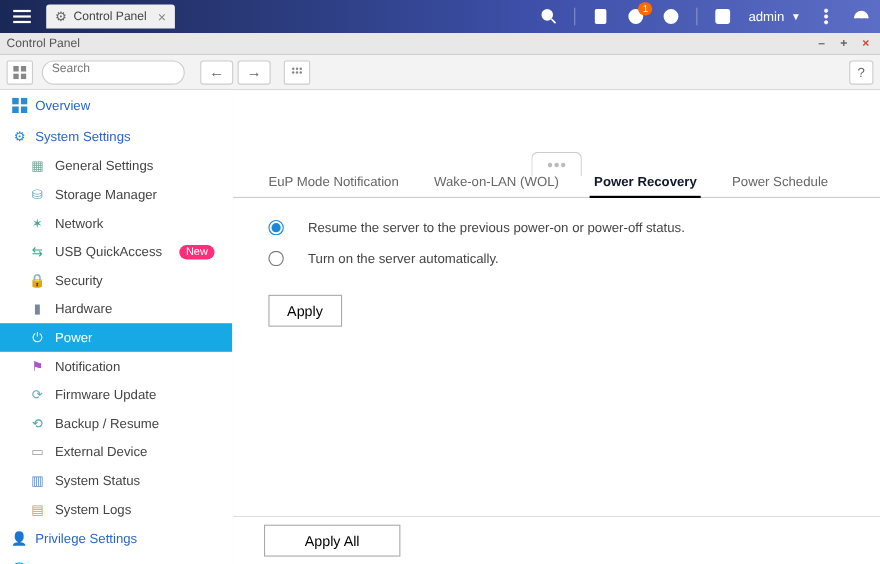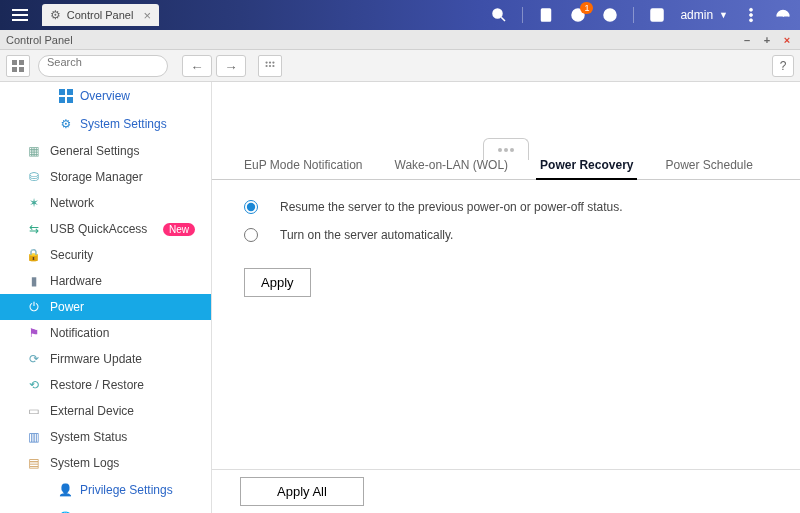--- a/index.html
+++ b/index.html
@@ -29,21 +29,21 @@
 .toolbar .gridbtn svg { width: 12px; height: 12px; }
 .search { width: 130px; height: 22px; border: 1px solid #ccc; border-radius: 11px; background: #fff; display: flex; align-items: flex-start; padding: 0 8px; font-size: 11px; color: #999; }
 .search input { border: none; outline: none; flex: 1; font-size: 11px; background: transparent; }
 .search .mag { margin-left: auto; color: #aaa; }
 .navbtns { display: flex; gap: 4px; margin-left: 6px; }
 .navbtns button { width: 30px; height: 22px; border: 1px solid #ccc; background: #fff; border-radius: 3px; cursor: pointer; color: #666; }
 .helpbtn { margin-left: auto; width: 22px; height: 22px; border: 1px solid #ccc; border-radius: 3px; background: #fff; display: flex; align-items: center; justify-content: center; color: #666; }
 
 .body { display: flex; height: calc(513px - 30px - 20px - 32px); }
 .sidebar { width: 212px; background: #fff; border-right: 1px solid #e0e0e0; overflow-y: auto; }
-.sidebar .cat { display: flex; align-items: center; gap: 6px; padding: 6px 10px; color: #2a66c7; font-size: 12px; font-weight: 500; cursor: pointer; margin-left: 48px; }
+.sidebar .cat { display: flex; align-items: center; gap: 6px; padding: 6px 10px; color: #2a66c7; font-size: 12px; font-weight: 500; cursor: pointer; }
 .sidebar .cat .cicon { width: 16px; height: 16px; display: flex; align-items: center; justify-content: center; }
 .sidebar .item { display: flex; align-items: center; gap: 8px; padding: 5px 10px 5px 26px; color: #444; font-size: 12px; cursor: pointer; position: relative; }
 .sidebar .item.active { background: #17a8e6; color: #fff; }
 .sidebar .item .iicon { width: 16px; height: 16px; display: flex; align-items: center; justify-content: center; }
 .sidebar .badge-new { background: #ff2d7a; color: #fff; font-size: 10px; padding: 1px 6px; border-radius: 8px; margin-left: auto; margin-right: 6px; }
 
 .main { flex: 1; background: #fff; display: flex; flex-direction: column; position: relative; }
 .tab-knob { position: absolute; top: 78px; left: 50%; transform: translate(-50%, -100%); width: 46px; height: 22px; border: 1px solid #ccc; border-bottom: none; border-radius: 6px 6px 0 0; background: #fff; display: flex; align-items: center; justify-content: center; gap: 2px; color: #aaa; }
 .tab-knob span { width: 4px; height: 4px; background: #bbb; border-radius: 50%; }
 
@@ -228,21 +228,21 @@
     <div class="item">
       <span class="iicon" style="color:#a5c">⚑</span>
       <span>Notification</span>
     </div>
     <div class="item">
       <span class="iicon" style="color:#6ab">⟳</span>
       <span>Firmware Update</span>
     </div>
     <div class="item">
       <span class="iicon" style="color:#4aa">⟲</span>
-      <span>Restore / Restore</span>
+      <span>Backup / Resume</span>
     </div>
     <div class="item">
       <span class="iicon" style="color:#999">▭</span>
       <span>External Device</span>
     </div>
     <div class="item">
       <span class="iicon" style="color:#58c">▥</span>
       <span>System Status</span>
     </div>
     <div class="item">

